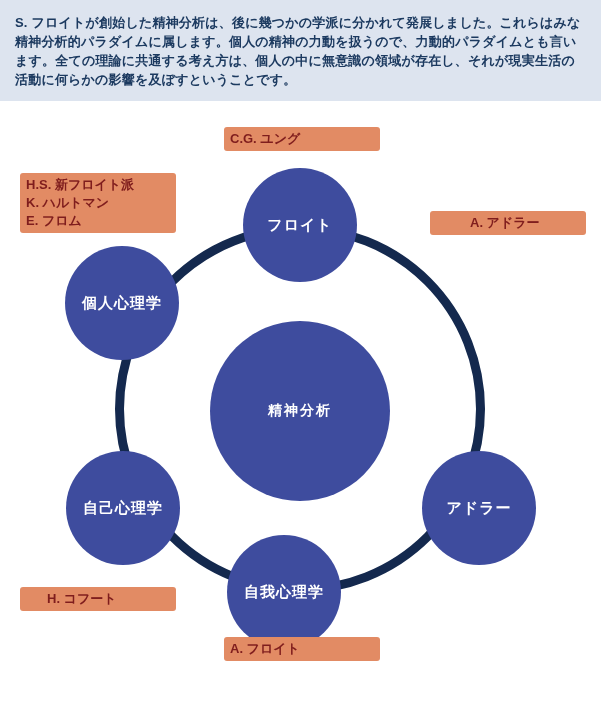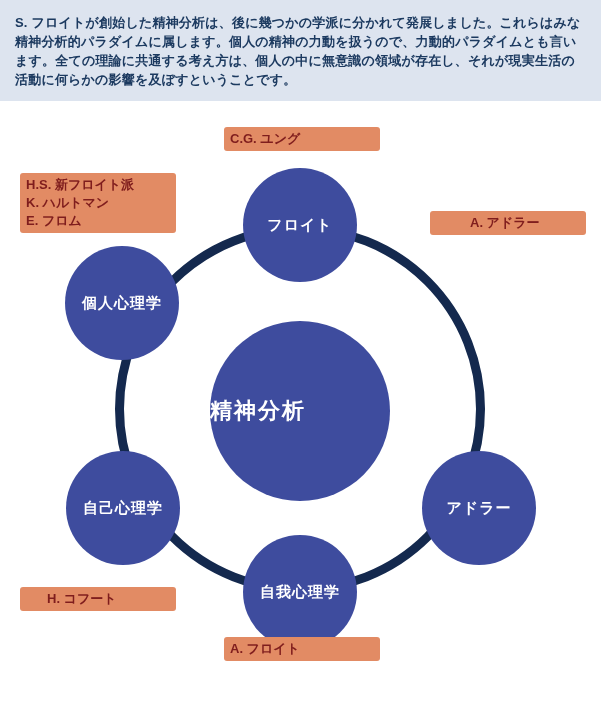--- a/index.html
+++ b/index.html
@@ -48,36 +48,37 @@
     font-weight:bold;
     letter-spacing:1px;
     display:flex;
     align-items:center;
     justify-content:center;
     text-align:center;
   }
   .pos-top          { left:243px; top:67px;  }
   .pos-upper-right  { left:406px; top:145px; }
   .pos-lower-right  { left:422px; top:350px; }
-  .pos-bottom       { left:243px; top:434px;font-family:Liberation Mono, monospace; }
+  .pos-bottom       { left:227px; top:434px;font-family:Liberation Mono, monospace; }
   .pos-lower-left   { left:66px;  top:350px; }
   .pos-upper-left   { left:65px;  top:145px; }
 
   .center-node {
     position:absolute;
     left:210px; top:220px;
     width:180px; height:180px;
     border-radius:50%;
     background:var(--node,#3e4c9e);
     color:#ffffff;
-    font-size:22px;
+    font-size:14px;
     font-weight:bold;
     letter-spacing:2px;
     display:flex;
     align-items:center;
+    justify-content:center;
   }
 
   .label {
     position:absolute;
     width:156px;
     background:var(--label,#e28b64);
     color:#7f1d1d;
     font-size:13px;
     font-weight:bold;
     text-align:left;

